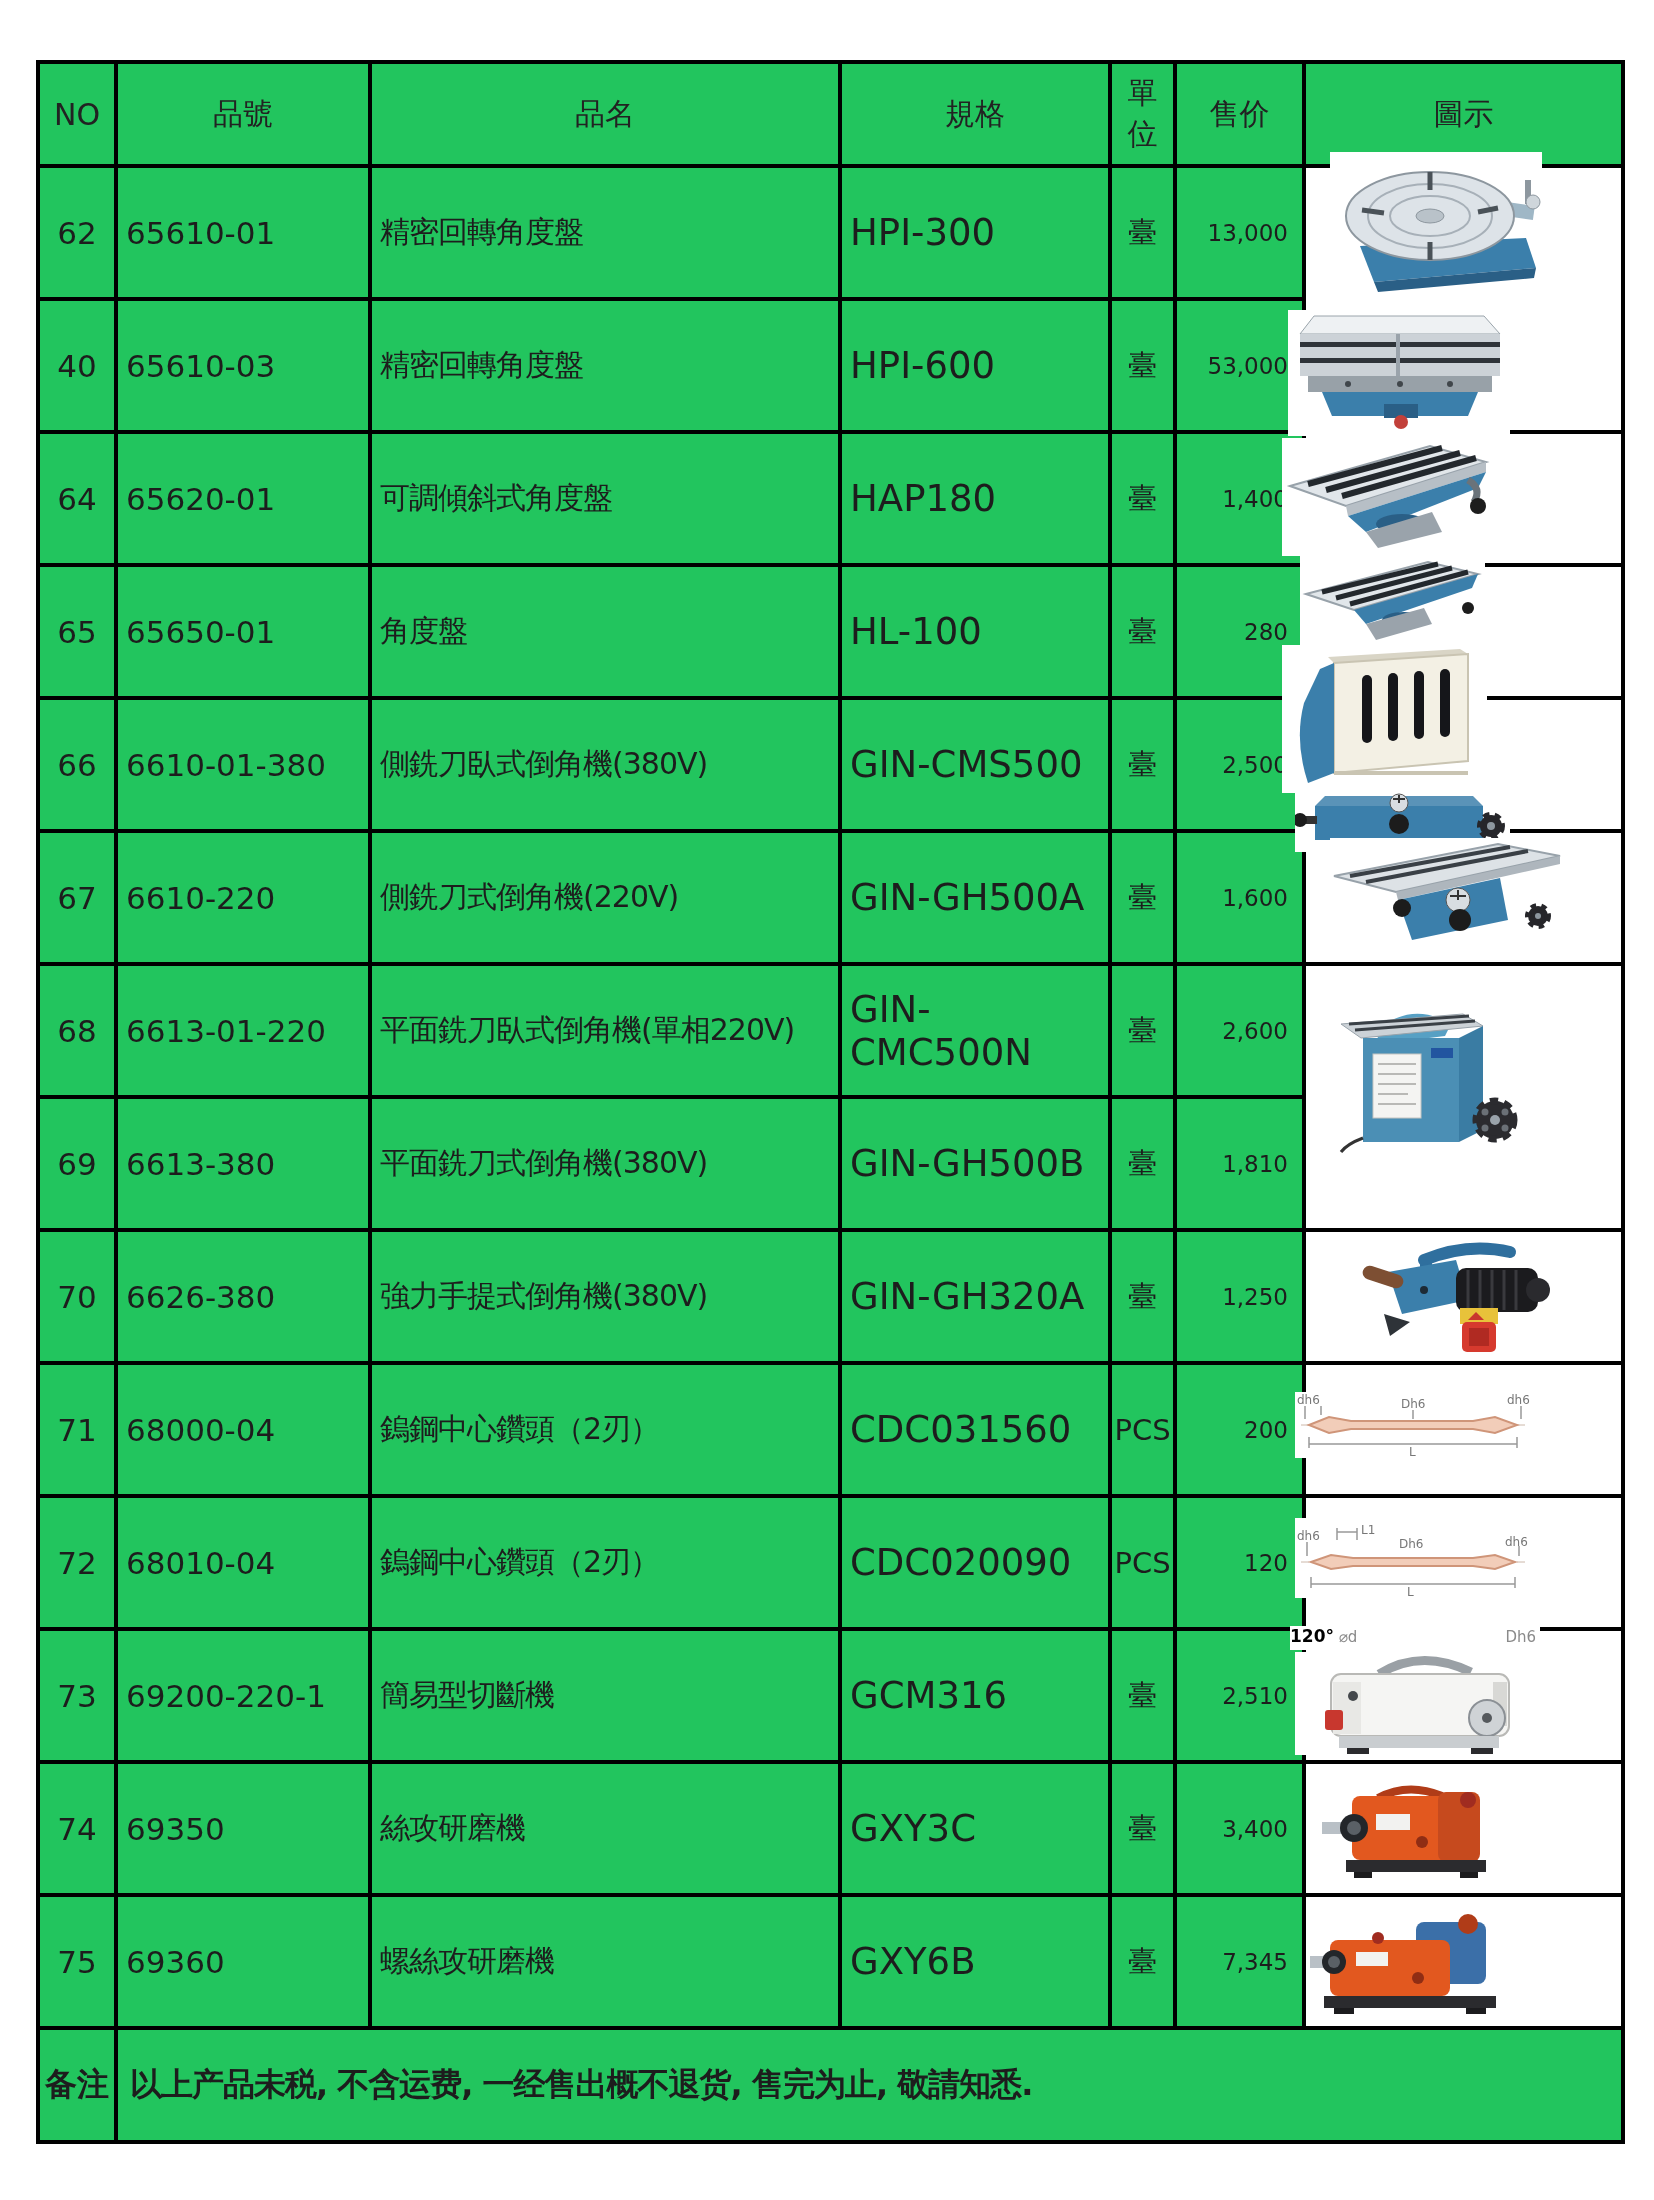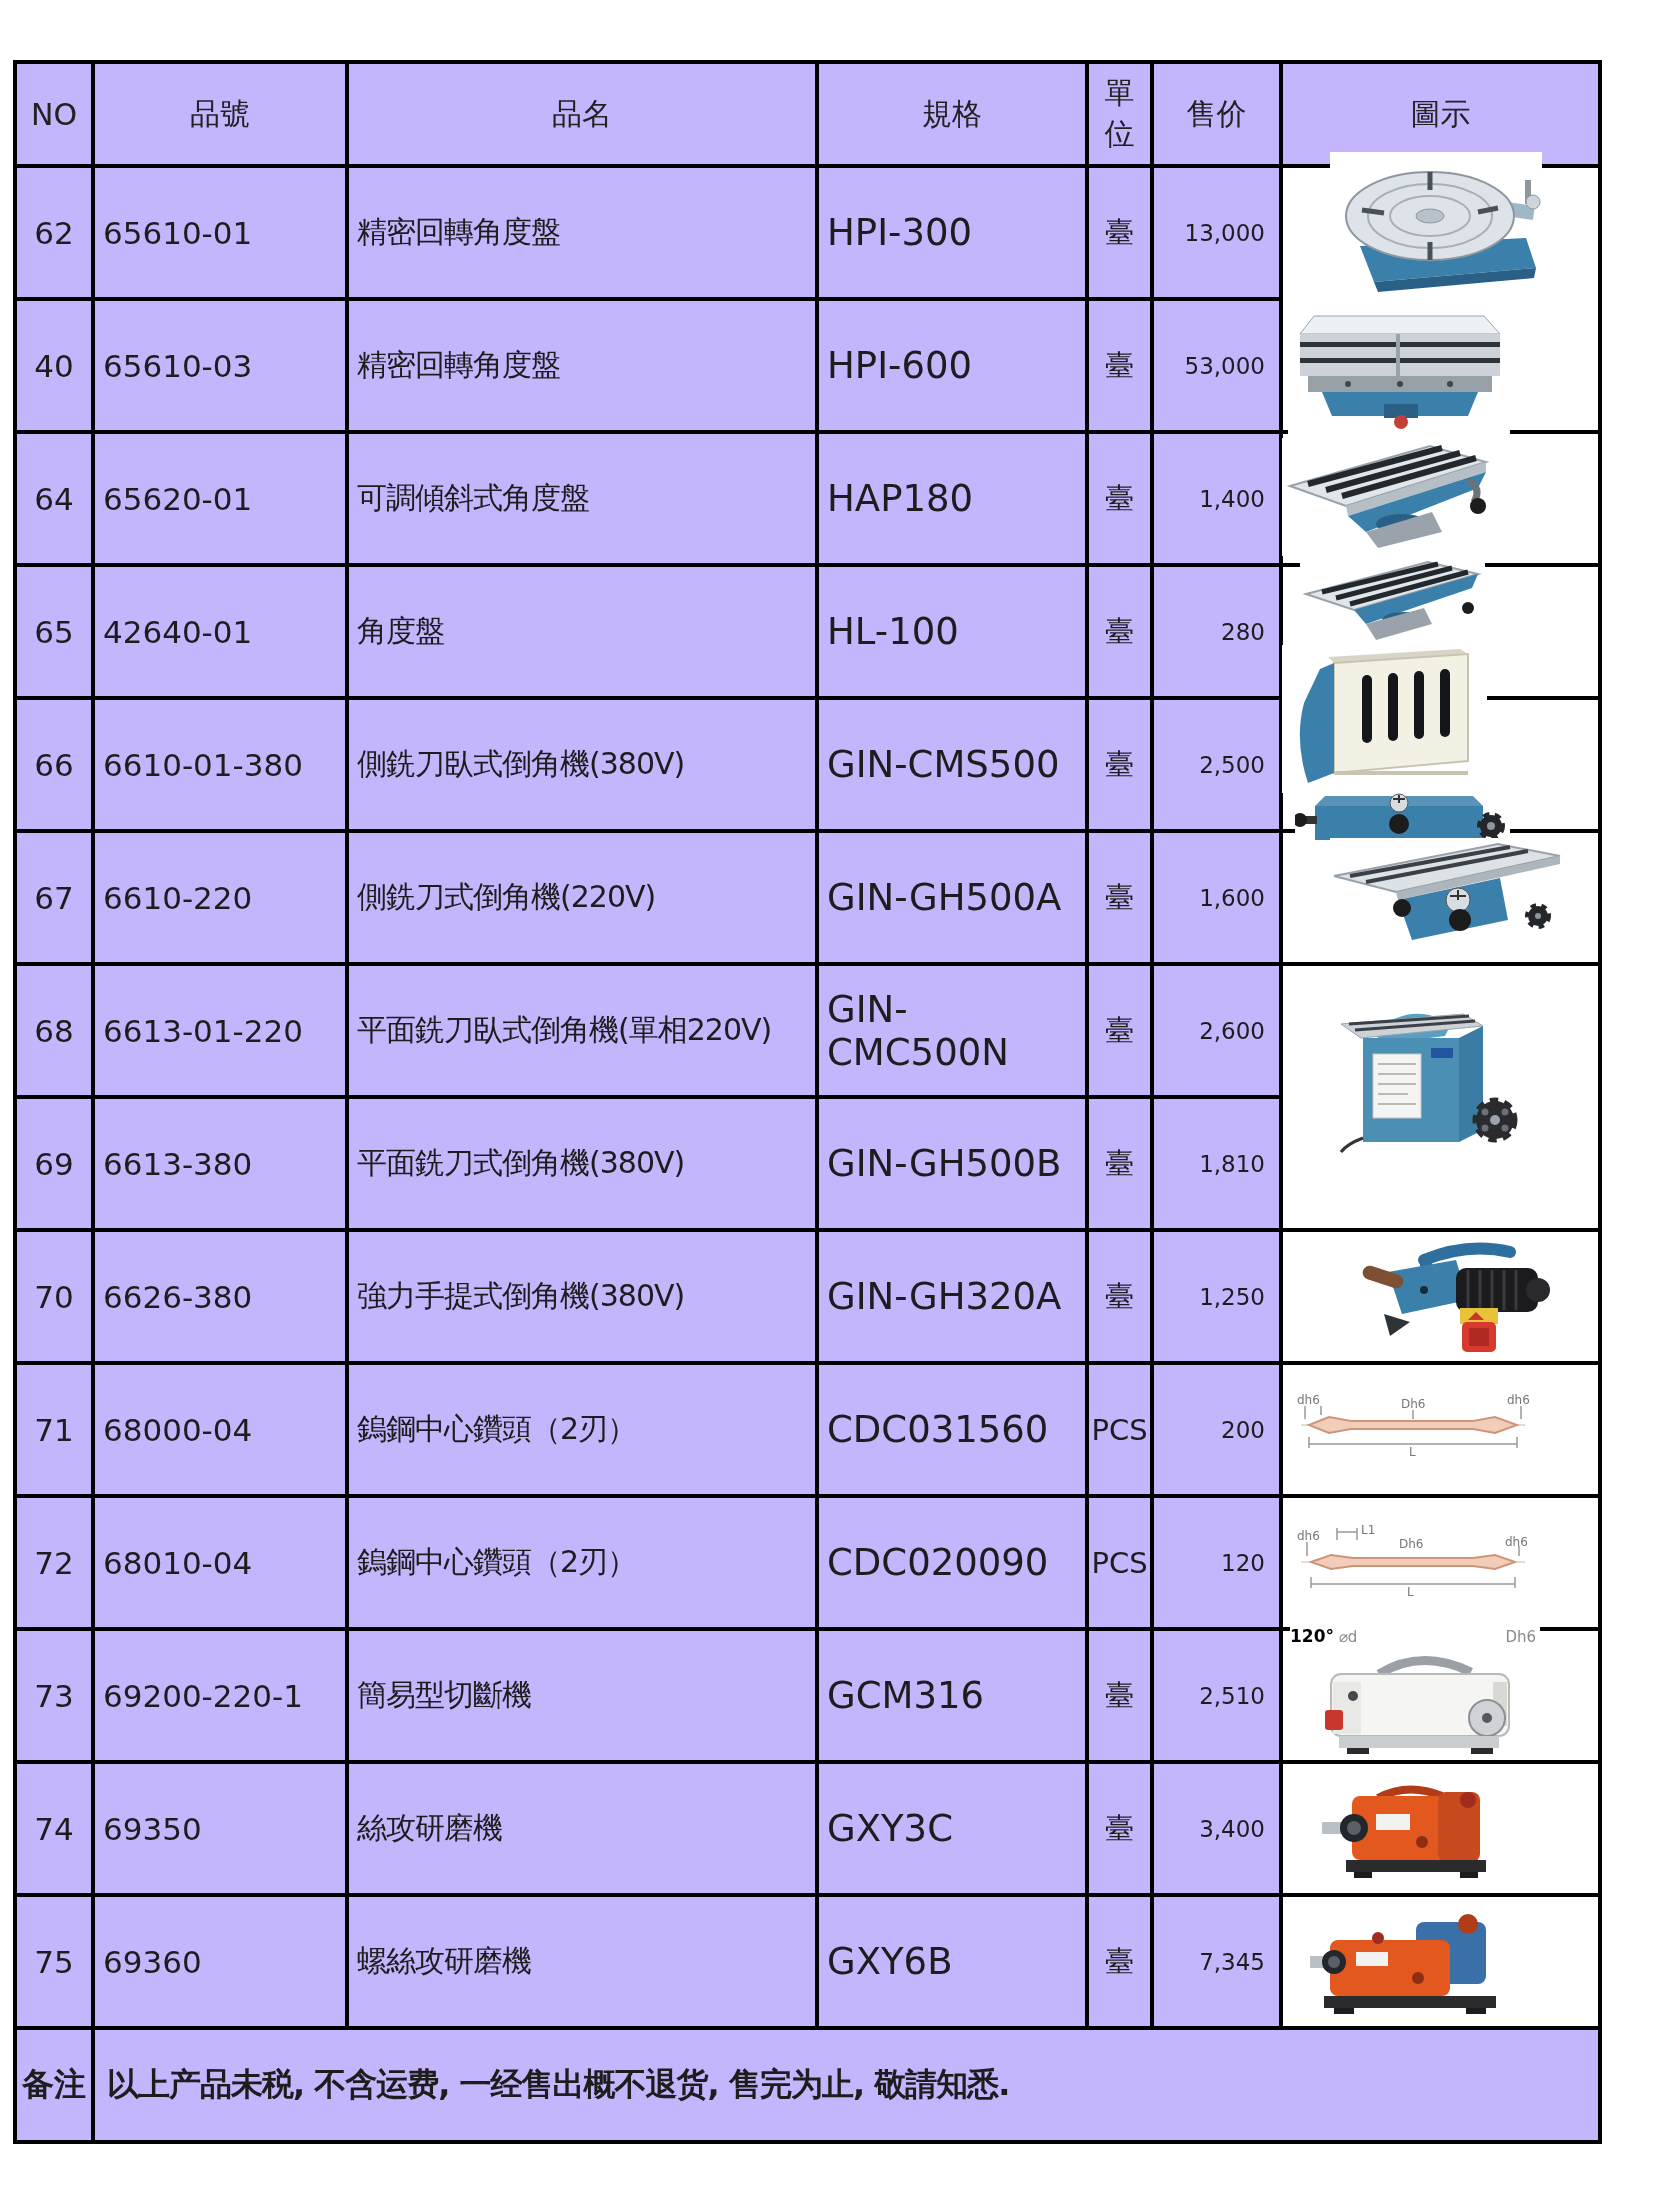--- a/index.html
+++ b/index.html
@@ -1,21 +1,21 @@
 <!DOCTYPE html>
 <html><head>
 <meta charset="utf-8">
 <style>
   html,body{margin:0;padding:0;background:#ffffff;}
   body{width:1654px;height:2200px;position:relative;overflow:hidden;
        font-family:"DejaVu Sans","Liberation Sans",sans-serif;color:#1d1d1d;}
   .page{position:absolute;inset:0;background:#fff;}
 
-  table.grid{position:absolute;left:13px;top:60px;width:1589px;
-             border-collapse:collapse;table-layout:fixed;background:#c4b5fd;}
+  table.grid{position:absolute;left:36px;top:60px;width:1589px;
+             border-collapse:collapse;table-layout:fixed;background:#22c55e;}
   .grid th,.grid td{border:4px solid #000;font-weight:400;overflow:hidden;
                     vertical-align:middle;box-sizing:border-box;}
   .grid th{font-size:30px;color:#222;}
   thead tr{height:104px;}
   tbody tr{height:133px;}
   tr.remark-row{height:114px;}
 
   td.c-no{text-align:center;font-size:31px;}
   td.c-code{text-align:left;padding-left:8px;font-size:31px;}
   td.c-name{text-align:left;padding-left:8px;font-size:30px;letter-spacing:-1px;}
@@ -81,21 +81,21 @@
         <td class="c-no">64</td>
         <td class="c-code">65620-01</td>
         <td class="c-name">可調傾斜式角度盤</td>
         <td class="c-spec">HAP180</td>
         <td class="c-unit">臺</td>
         <td class="c-price">1,400</td>
         <td class="c-img"></td>
       </tr>
       <tr>
         <td class="c-no">65</td>
-        <td class="c-code">42640-01</td>
+        <td class="c-code">65650-01</td>
         <td class="c-name">角度盤</td>
         <td class="c-spec">HL-100</td>
         <td class="c-unit">臺</td>
         <td class="c-price">280</td>
         <td class="c-img"></td>
       </tr>
       <tr>
         <td class="c-no">66</td>
         <td class="c-code">6610-01-380</td>
         <td class="c-name">側銑刀臥式倒角機(380V)</td>

